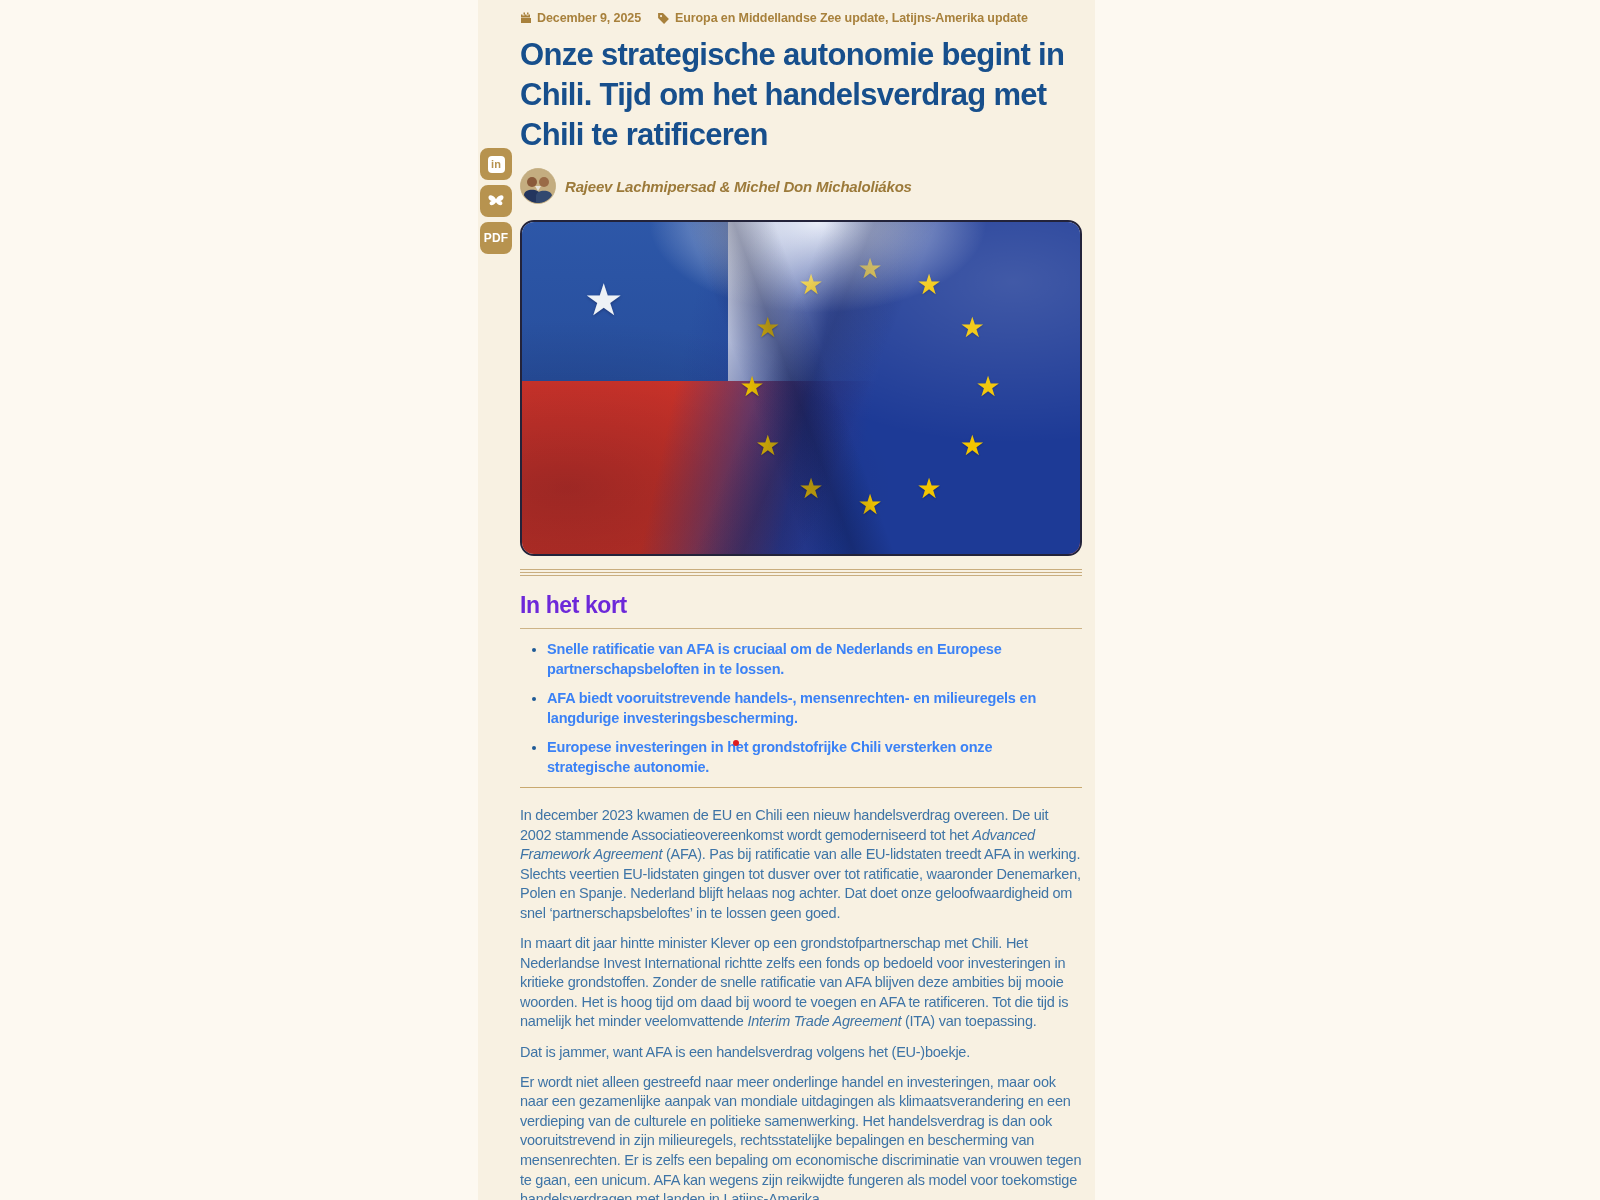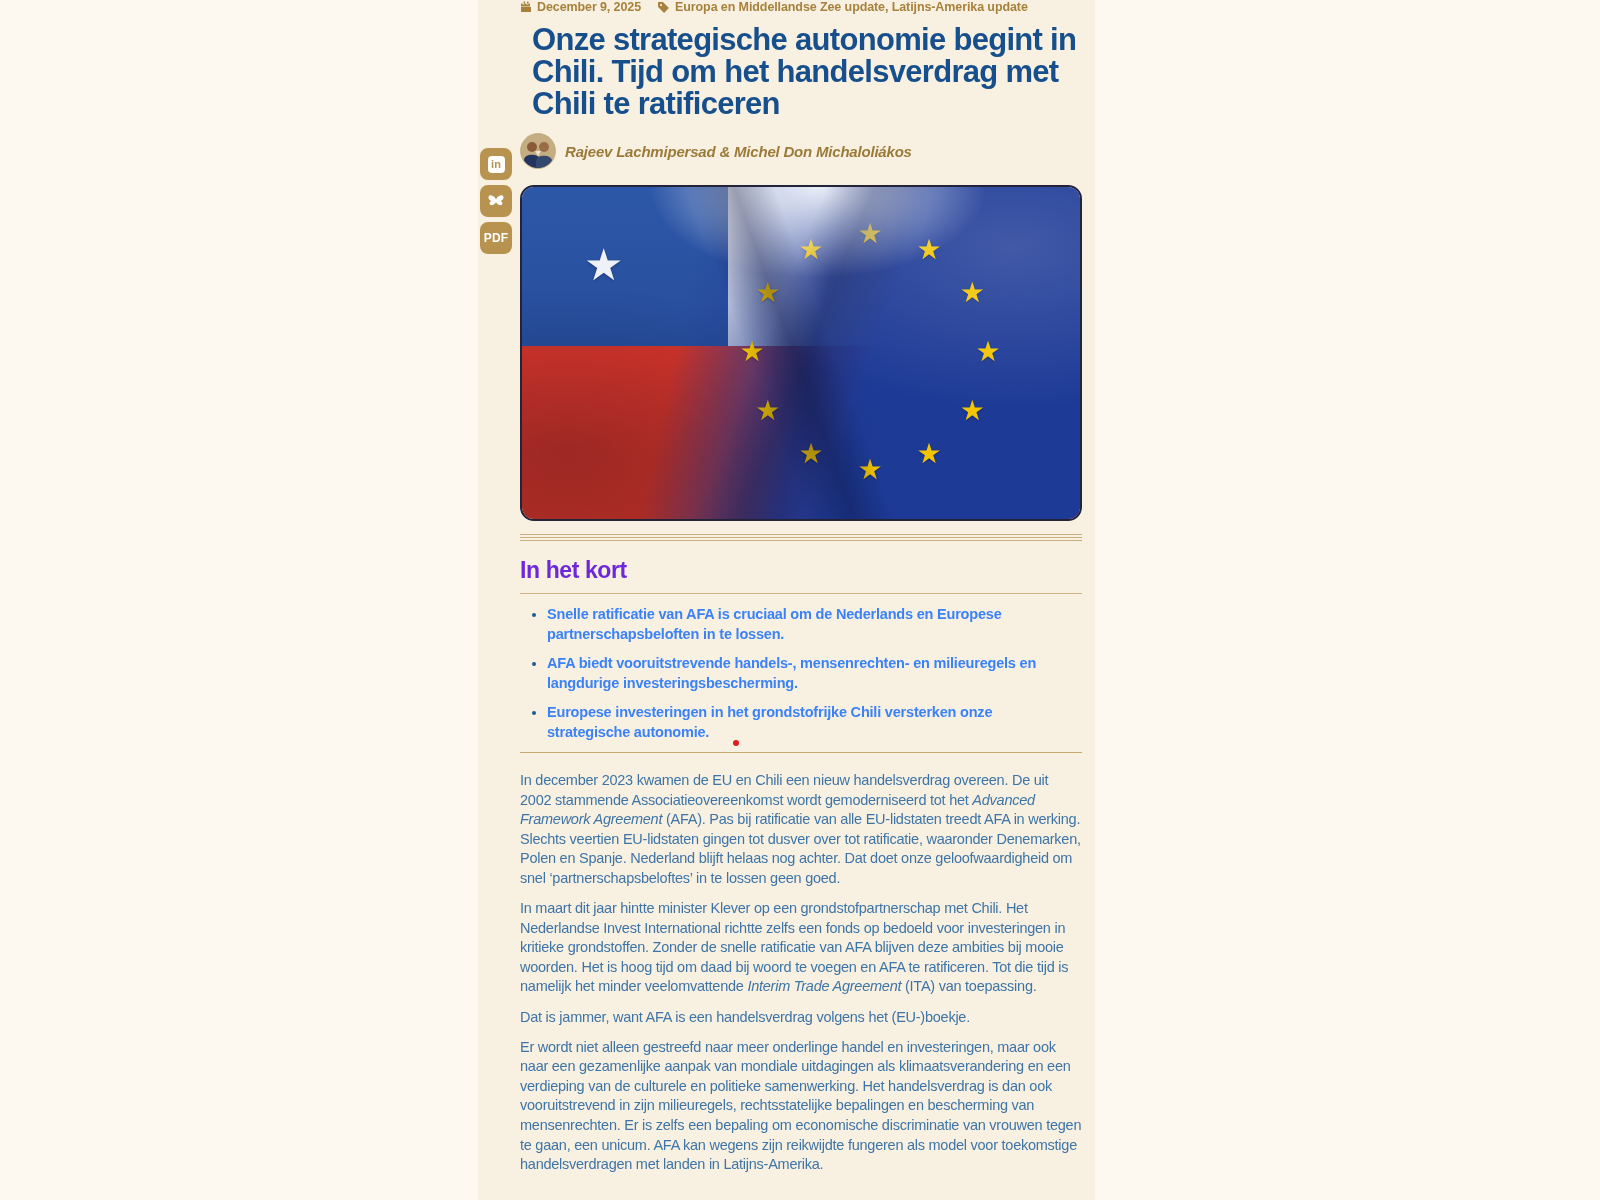--- a/index.html
+++ b/index.html
@@ -11,30 +11,31 @@
   .card{
     position:absolute;left:478px;top:0;width:617px;height:1200px;
     background:#f8f1e2;
   }
   .content{
     position:absolute;left:520px;top:0;width:562px;
   }
   
   .meta-row{
     display:flex;align-items:center;gap:16px;
+    padding-top:11px;
     color:#a8813c;font-size:12.5px;font-weight:bold;letter-spacing:-0.1px;
   }
   .meta-item{display:flex;align-items:center;gap:5px;}
   .meta-item svg{display:block;}
   .tag-link{color:#a8813c;text-decoration:none;cursor:pointer;}
   
   h1.title{
-    margin:10px 0 0 12px;
+    margin:10px 0 0 0;
     color:#174f8c;
-    font-size:31px;line-height:32px;font-weight:bold;letter-spacing:-0.7px;
+    font-size:31px;line-height:40px;font-weight:bold;letter-spacing:-0.7px;
   }
   
   .byline{
     display:flex;align-items:center;gap:9px;margin-top:13px;height:36px;font-style:italic;
   }
   .avatar{
     width:34px;height:34px;border-radius:50%;overflow:hidden;flex:0 0 34px;
     border:1px solid #c9b489;background:#b9a478;
   }
   .author-names{color:#9c7a3a;font-size:15px;font-weight:bold;letter-spacing:-0.2px;cursor:pointer;}

